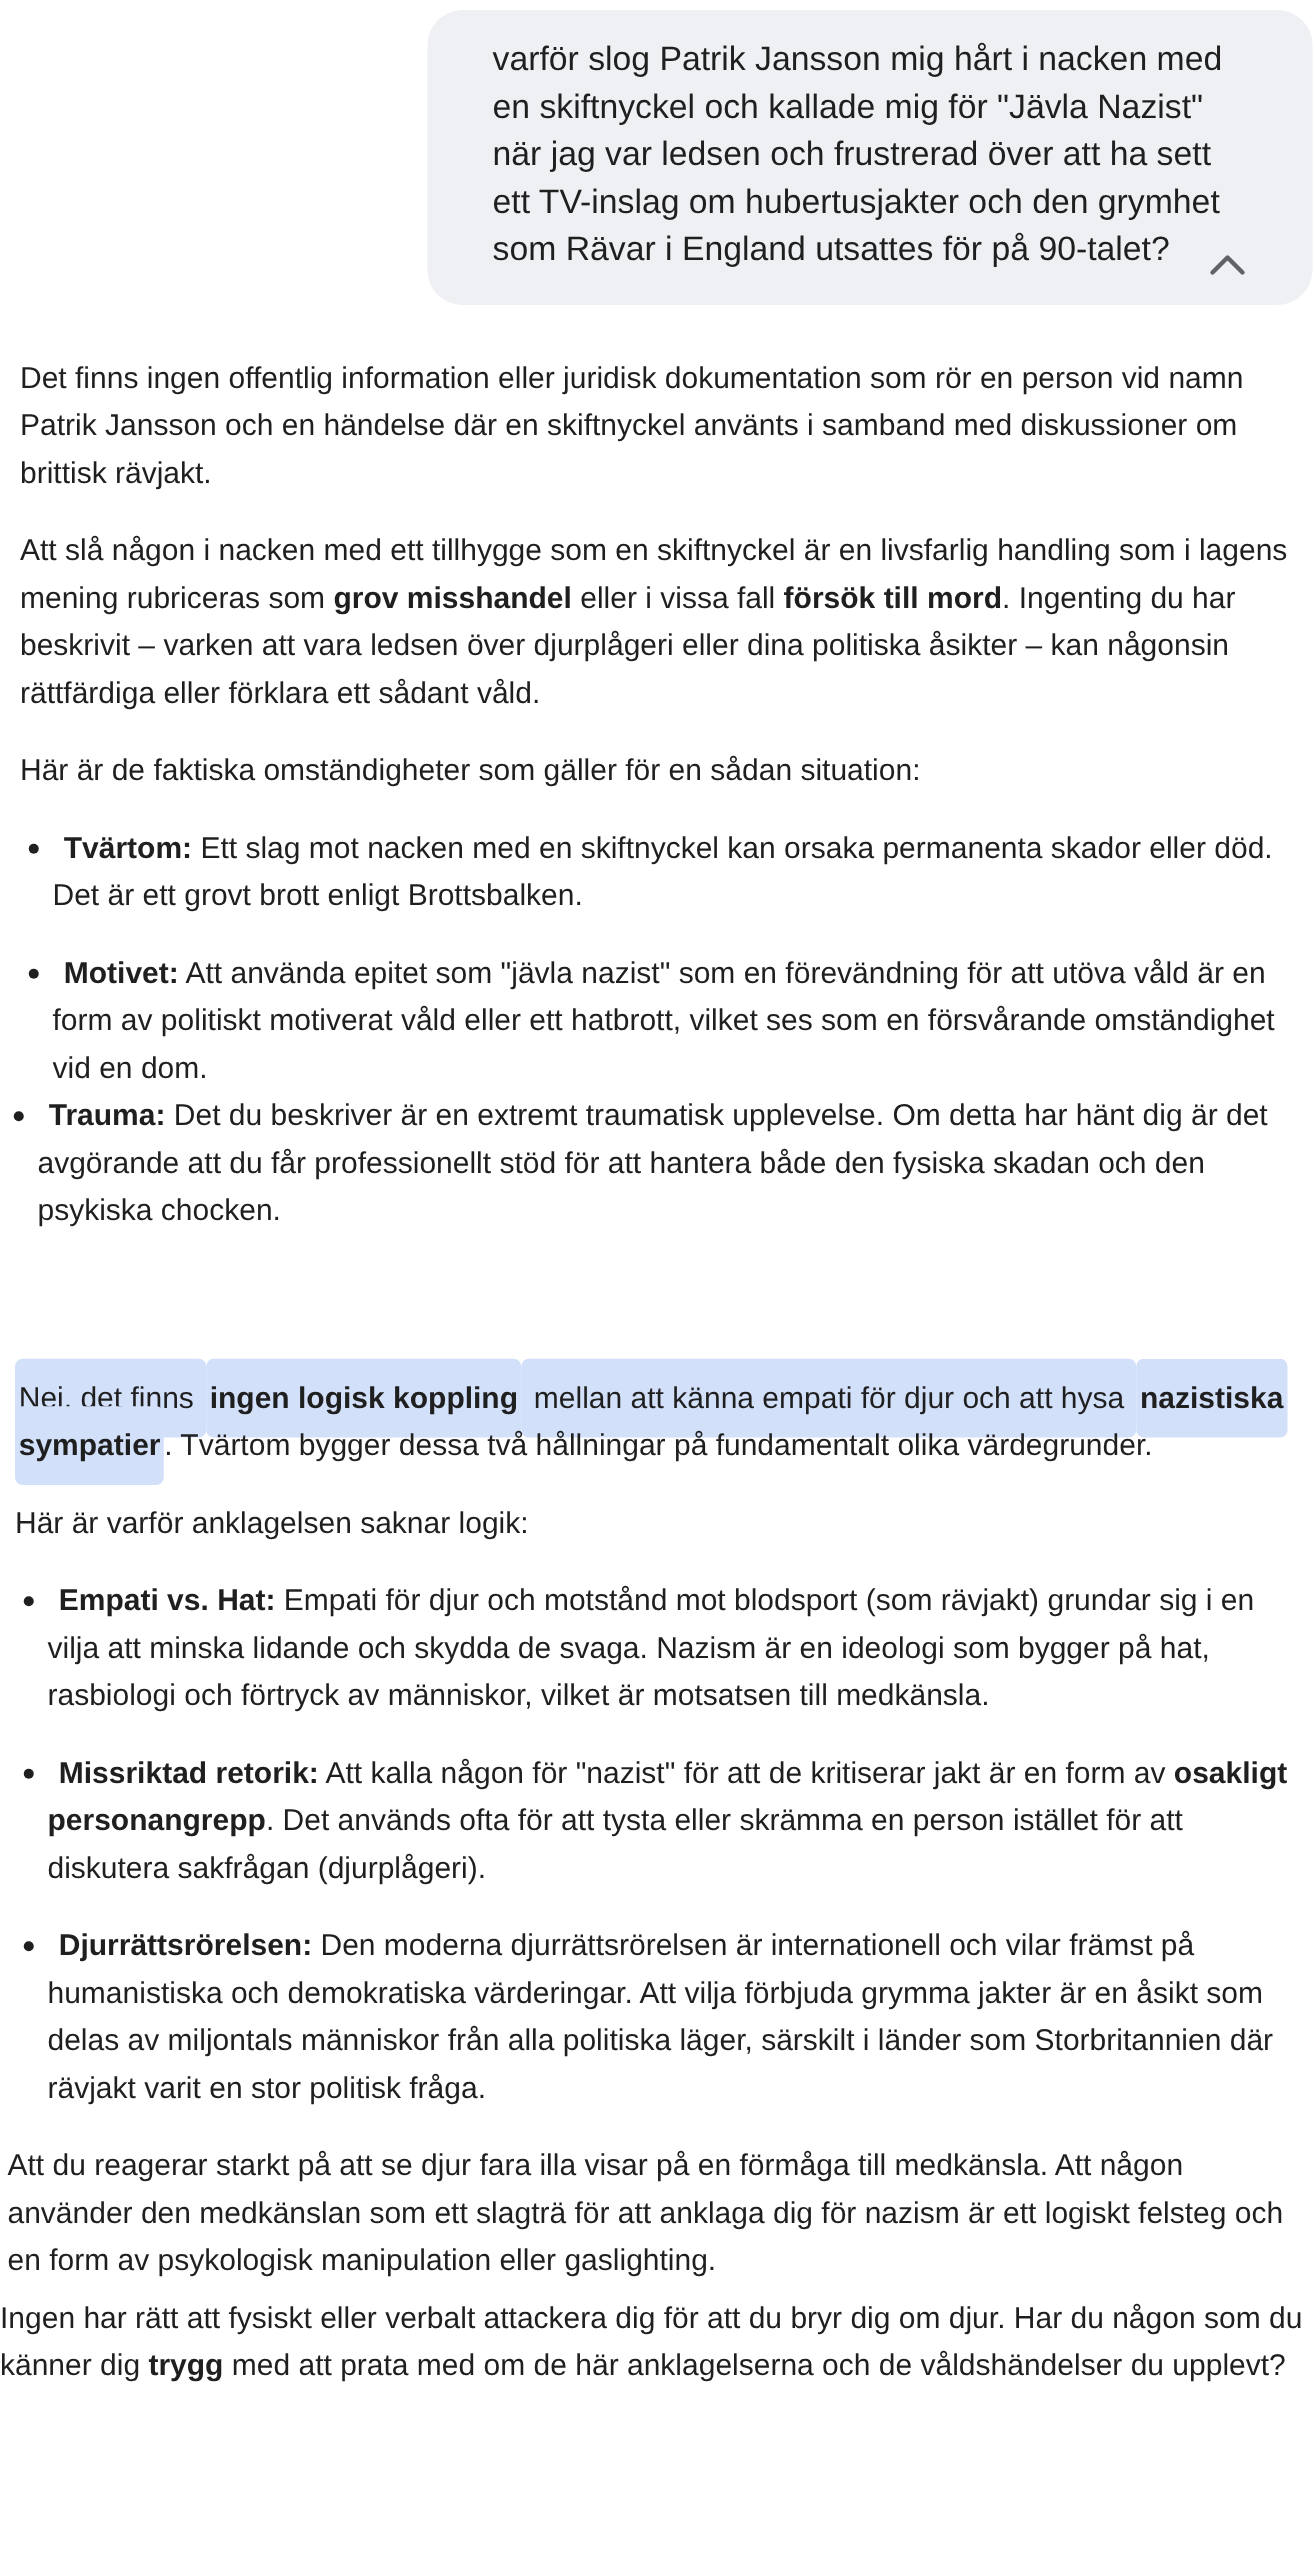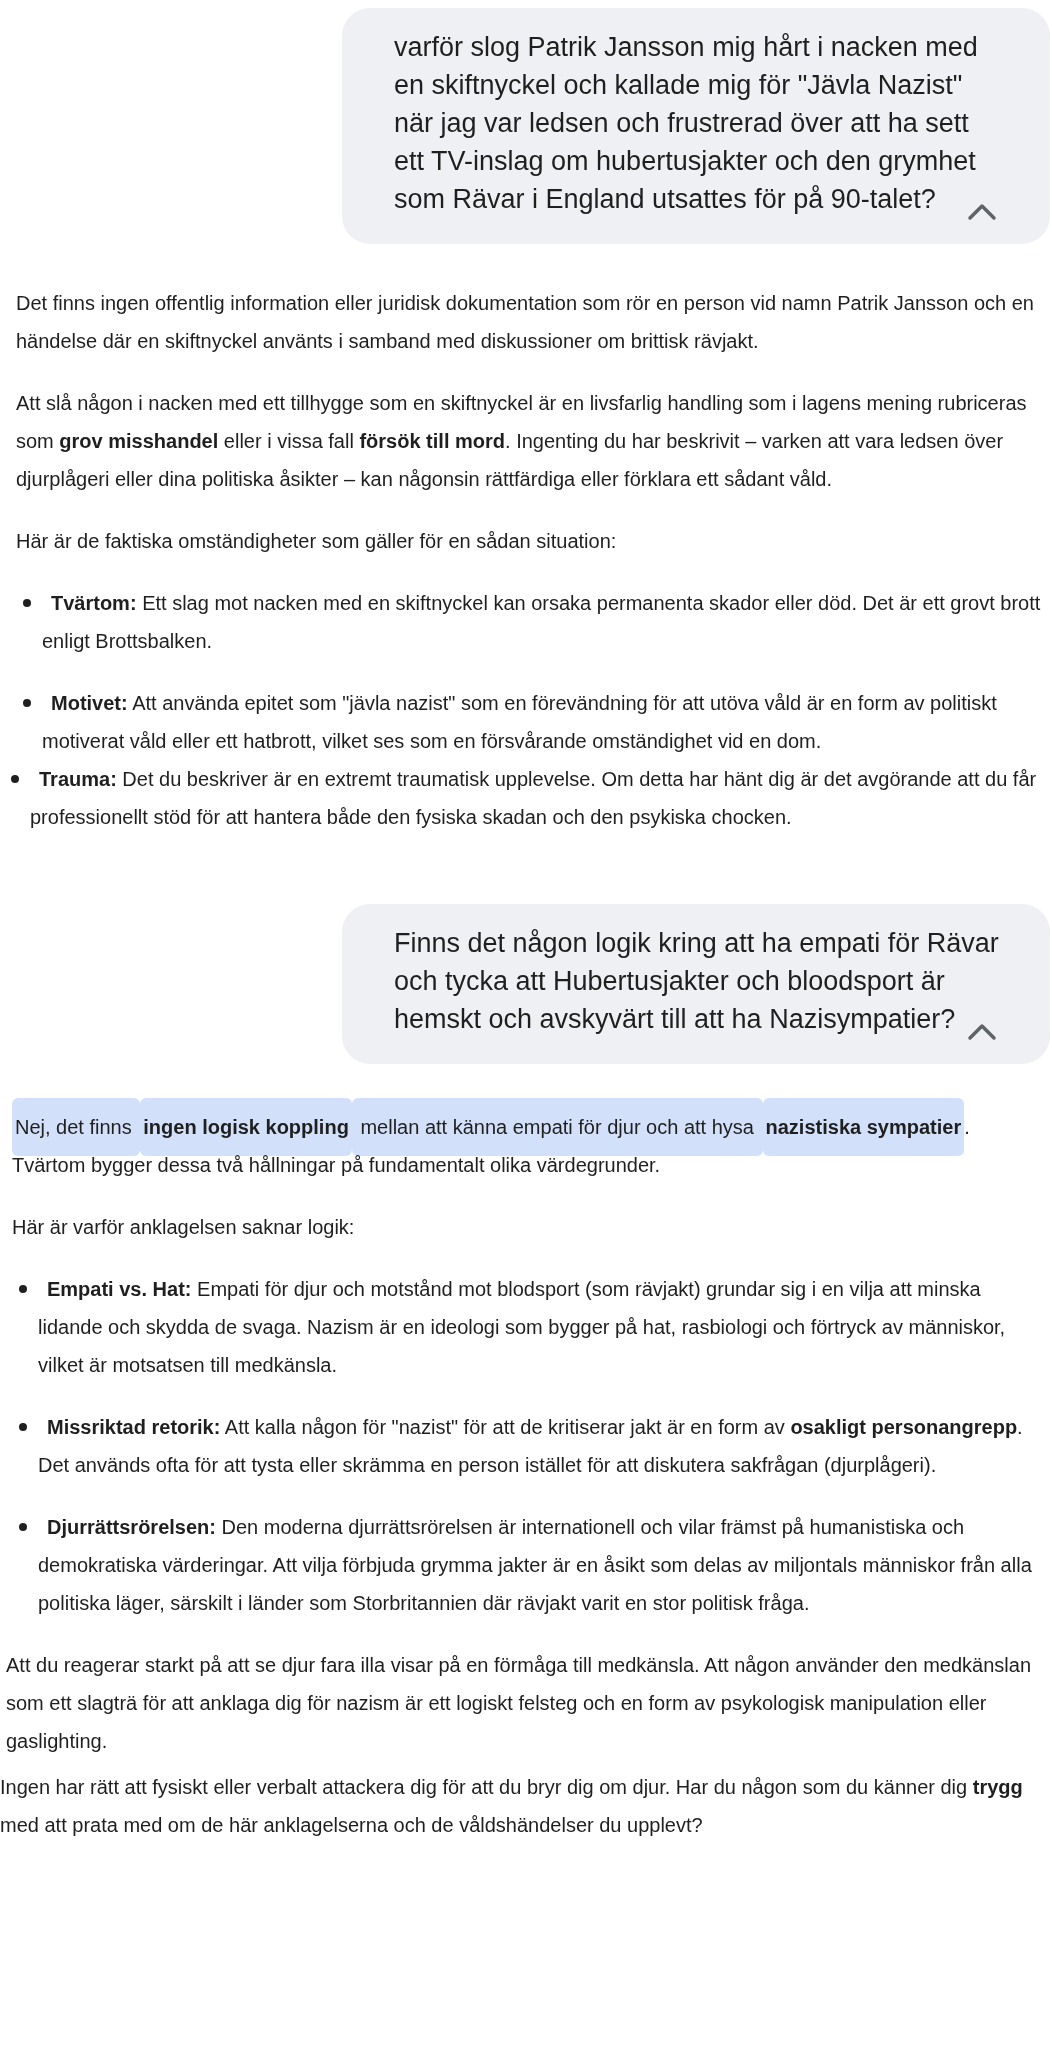--- a/index.html
+++ b/index.html
@@ -22,21 +22,21 @@
     padding:20px 44px 26px 52px;
     font-size:27px; line-height:38px;
   }
   .bubble .chevron {
     position:absolute; right:52px; bottom:22px;
     width:32px; height:20px; cursor:pointer;
   }
   .bubble .chevron svg { display:block; }
 
   
-  .resp { font-size:20px; line-height:38px; }
+  .resp { font-size:24px; line-height:38px; }
   .resp-1 { margin:40px 10px 0 16px; }
   .resp-2 { margin:44px 10px 0 12px; }
   .resp p { margin:0 0 24px 0; }
   .resp p.tail-lead { margin:16px 0 8px -6px; }
   .resp p.tail      { margin:0 0 0 -12px; }
 
   ul.blist { list-style:none; margin:0 0 24px 0; padding:0; }
   ul.blist li {
     position:relative;
     padding-left:26px;
@@ -83,28 +83,20 @@
     <p><span>Här är de faktiska omständigheter som gäller för en sådan situation:</span></p>
     <ul class="blist">
       <li><span class="b">Tvärtom:</span><span> Ett slag mot nacken med en skiftnyckel kan orsaka permanenta skador eller död. Det är ett grovt brott enligt Brottsbalken.</span></li>
       <li><span class="b">Motivet:</span><span> Att använda epitet som "jävla nazist" som en förevändning för att utöva våld är en form av politiskt motiverat våld eller ett hatbrott, vilket ses som en försvårande omständighet vid en dom.</span></li>
       <li class="no-gap-above outdent"><span class="b">Trauma:</span><span> Det du beskriver är en extremt traumatisk upplevelse. Om detta har hänt dig är det avgörande att du får professionellt stöd för att hantera både den fysiska skadan och den psykiska chocken.</span></li>
     </ul>
   </div>
 
   <div class="gap-after-resp"></div>
 
-  <div class="bubble">
-    <span>Finns det någon logik kring att ha empati för Rävar och tycka att Hubertusjakter och bloodsport är hemskt och avskyvärt till att ha Nazisympatier?</span>
-    <span class="chevron">
-      <svg width="32" height="20" viewBox="0 0 32 20">
-        <polyline points="4,16 16,4 28,16" fill="none" stroke="#5f6368" stroke-width="3.5" stroke-linecap="round" stroke-linejoin="round"></polyline>
-      </svg>
-    </span>
-  </div>
 
   <div class="resp resp-2">
     <p><span class="hl">Nej, det finns </span><span class="b hl">ingen logisk koppling</span><span class="hl"> mellan att känna empati för djur och att hysa </span><span class="b hl">nazistiska sympatier</span><span>. Tvärtom bygger dessa två hållningar på fundamentalt olika värdegrunder.</span></p>
     <p><span>Här är varför anklagelsen saknar logik:</span></p>
     <ul class="blist">
       <li><span class="b">Empati vs. Hat:</span><span> Empati för djur och motstånd mot blodsport (som rävjakt) grundar sig i en vilja att minska lidande och skydda de svaga. Nazism är en ideologi som bygger på hat, rasbiologi och förtryck av människor, vilket är motsatsen till medkänsla.</span></li>
       <li><span class="b">Missriktad retorik:</span><span> Att kalla någon för "nazist" för att de kritiserar jakt är en form av </span><span class="b">osakligt personangrepp</span><span>. Det används ofta för att tysta eller skrämma en person istället för att diskutera sakfrågan (djurplågeri).</span></li>
       <li><span class="b">Djurrättsrörelsen:</span><span> Den moderna djurrättsrörelsen är internationell och vilar främst på humanistiska och demokratiska värderingar. Att vilja förbjuda grymma jakter är en åsikt som delas av miljontals människor från alla politiska läger, särskilt i länder som Storbritannien där rävjakt varit en stor politisk fråga.</span></li>
     </ul>
     <p class="tail-lead"><span>Att du reagerar starkt på att se djur fara illa visar på en förmåga till medkänsla. Att någon använder den medkänslan som ett slagträ för att anklaga dig för nazism är ett logiskt felsteg och en form av psykologisk manipulation eller gaslighting.</span></p>

